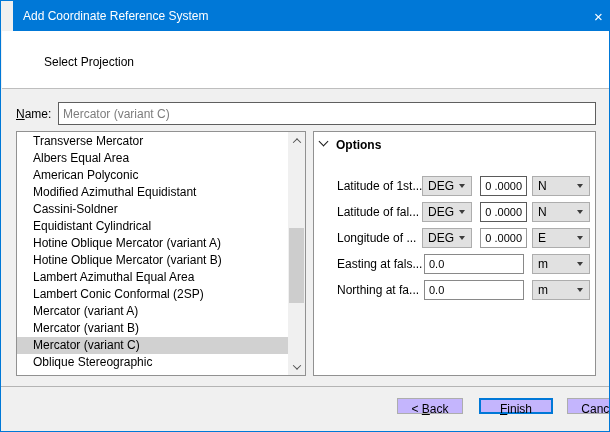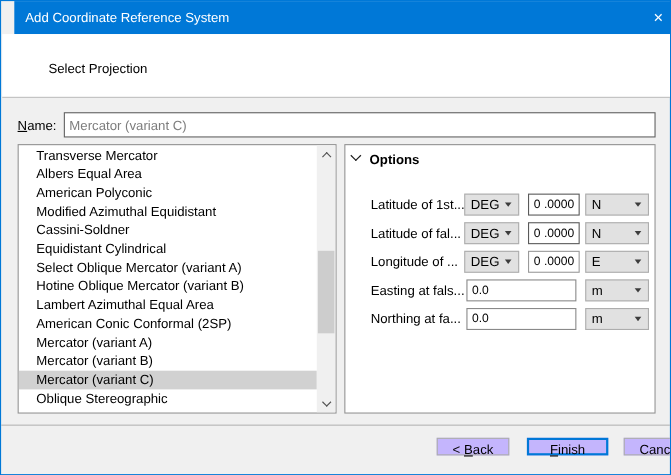--- a/index.html
+++ b/index.html
@@ -95,24 +95,24 @@
   <input class="name-input" readonly="" value="Mercator (variant C)" style="">
 
   <div class="listbox">
     <div class="list-items">
       <div class="list-item">Transverse Mercator</div>
       <div class="list-item">Albers Equal Area</div>
       <div class="list-item">American Polyconic</div>
       <div class="list-item">Modified Azimuthal Equidistant</div>
       <div class="list-item">Cassini-Soldner</div>
       <div class="list-item">Equidistant Cylindrical</div>
-      <div class="list-item">Select Oblique Mercator (variant A)</div>
+      <div class="list-item">Hotine Oblique Mercator (variant A)</div>
       <div class="list-item">Hotine Oblique Mercator (variant B)</div>
       <div class="list-item">Lambert Azimuthal Equal Area</div>
-      <div class="list-item">American Conic Conformal (2SP)</div>
+      <div class="list-item">Lambert Conic Conformal (2SP)</div>
       <div class="list-item">Mercator (variant A)</div>
       <div class="list-item">Mercator (variant B)</div>
       <div class="list-item selected">Mercator (variant C)</div>
       <div class="list-item">Oblique Stereographic</div>
     </div>
     <div class="scrollbar">
       <div class="scroll-arrow up">
           <span class="chev up"></span>
         </div>
       <div class="scroll-thumb"></div>

